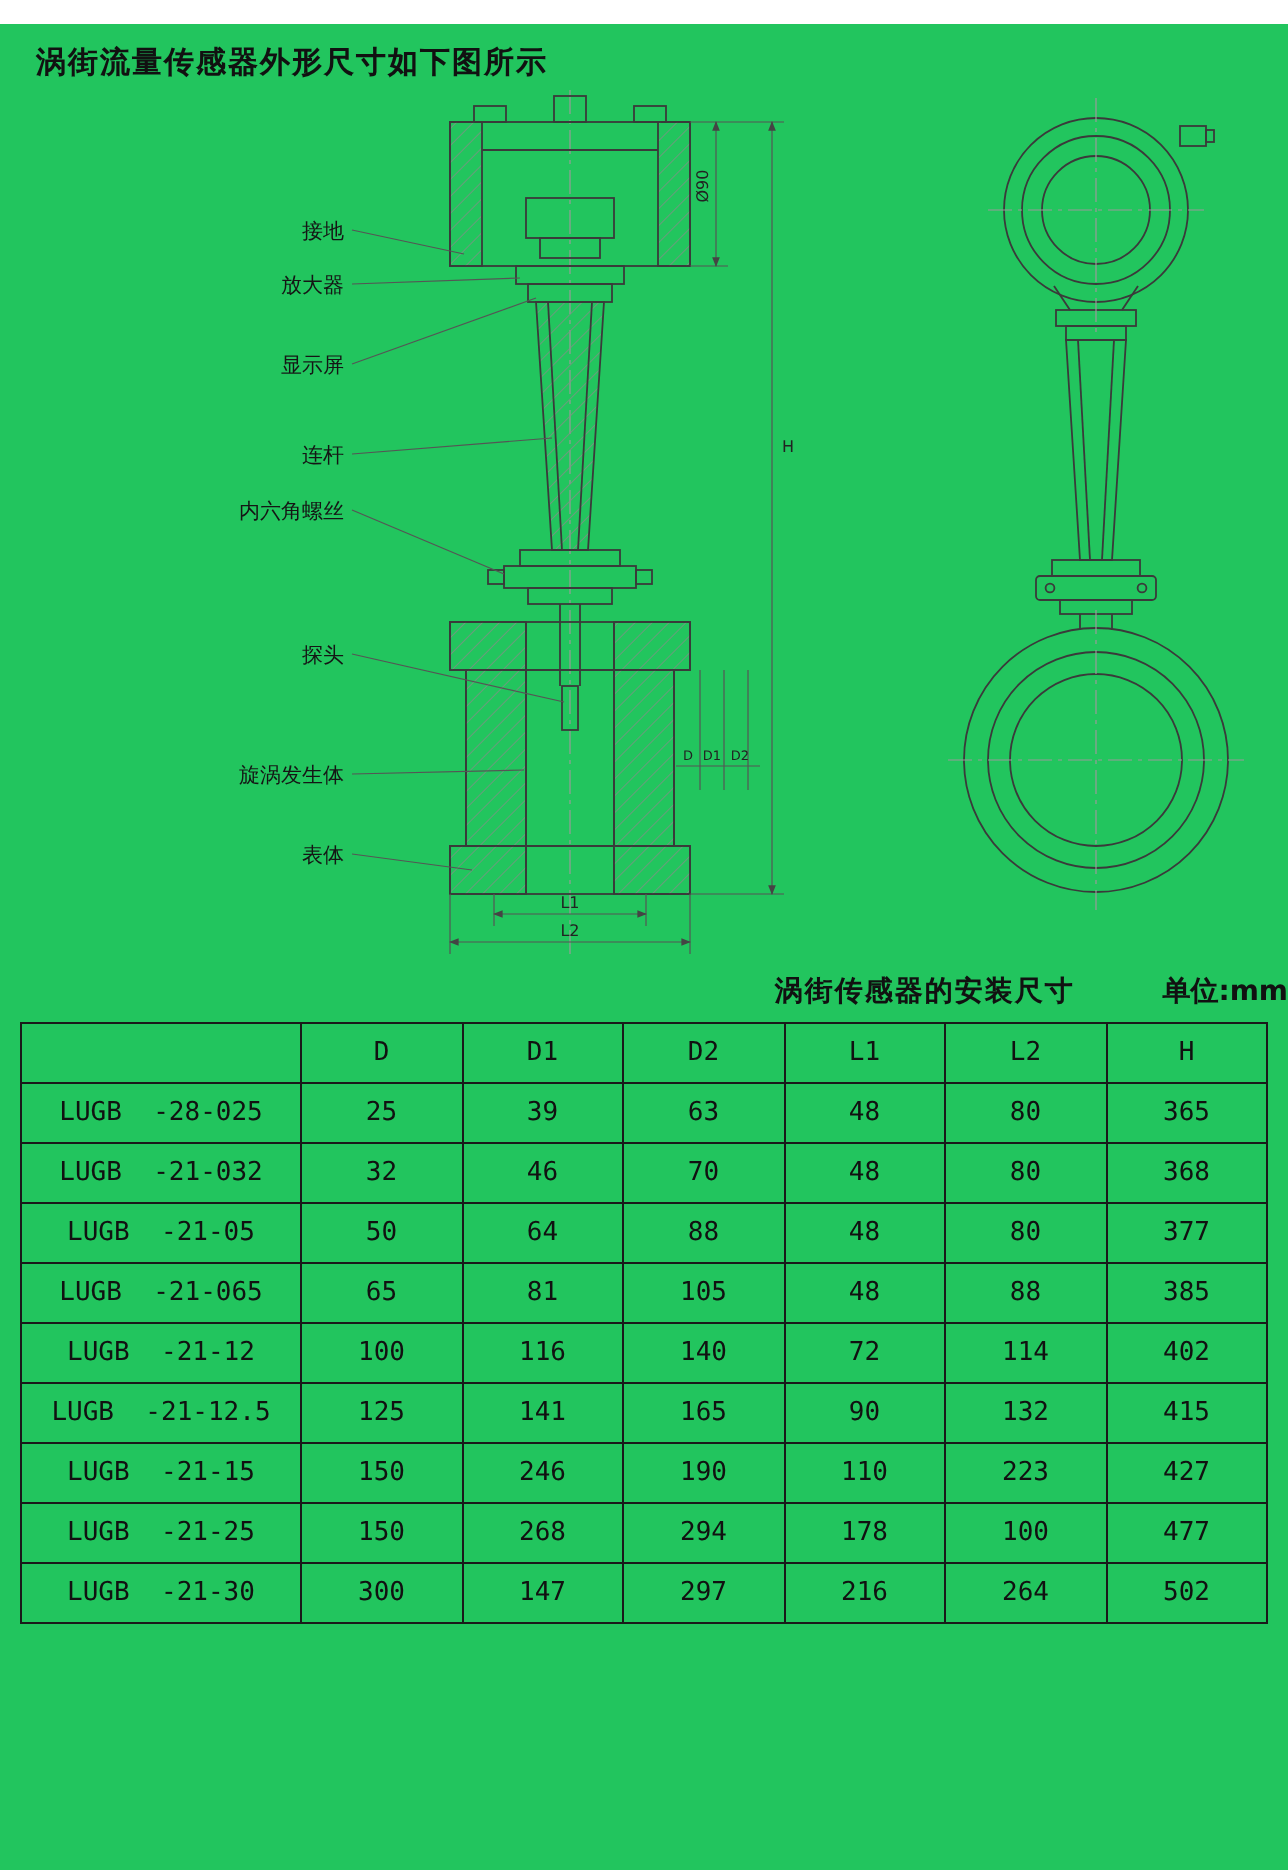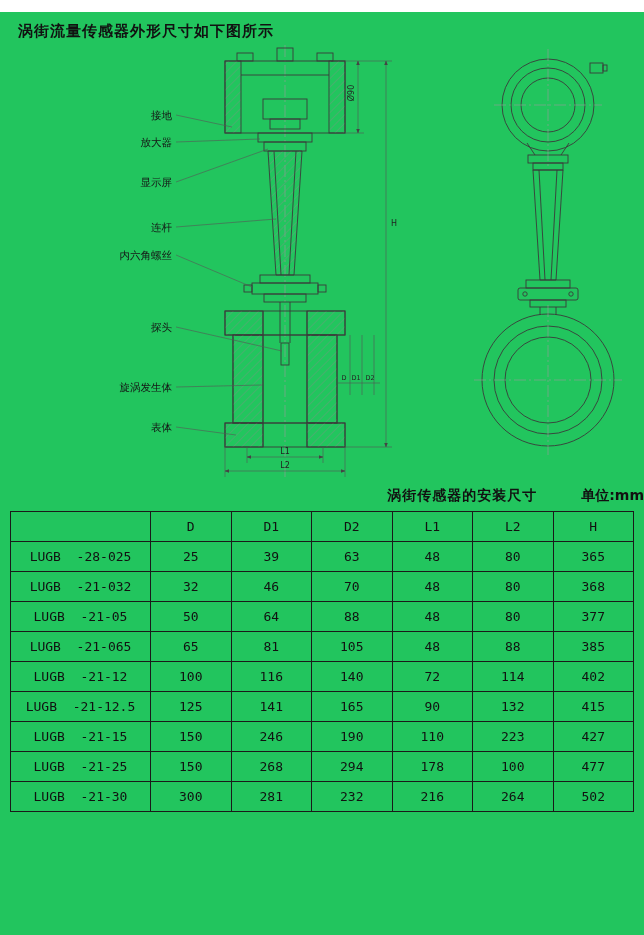--- a/index.html
+++ b/index.html
@@ -282,22 +282,22 @@
           <td>150</td>
           <td>268</td>
           <td>294</td>
           <td>178</td>
           <td>100</td>
           <td>477</td>
         </tr>
         <tr>
           <td class="model">LUGB  -21-30</td>
           <td>300</td>
-          <td>281</td>
-          <td>232</td>
+          <td>147</td>
+          <td>297</td>
           <td>216</td>
           <td>264</td>
           <td>502</td>
         </tr>
       </tbody>
   </table>
 
 </div>
 
 </body></html>

